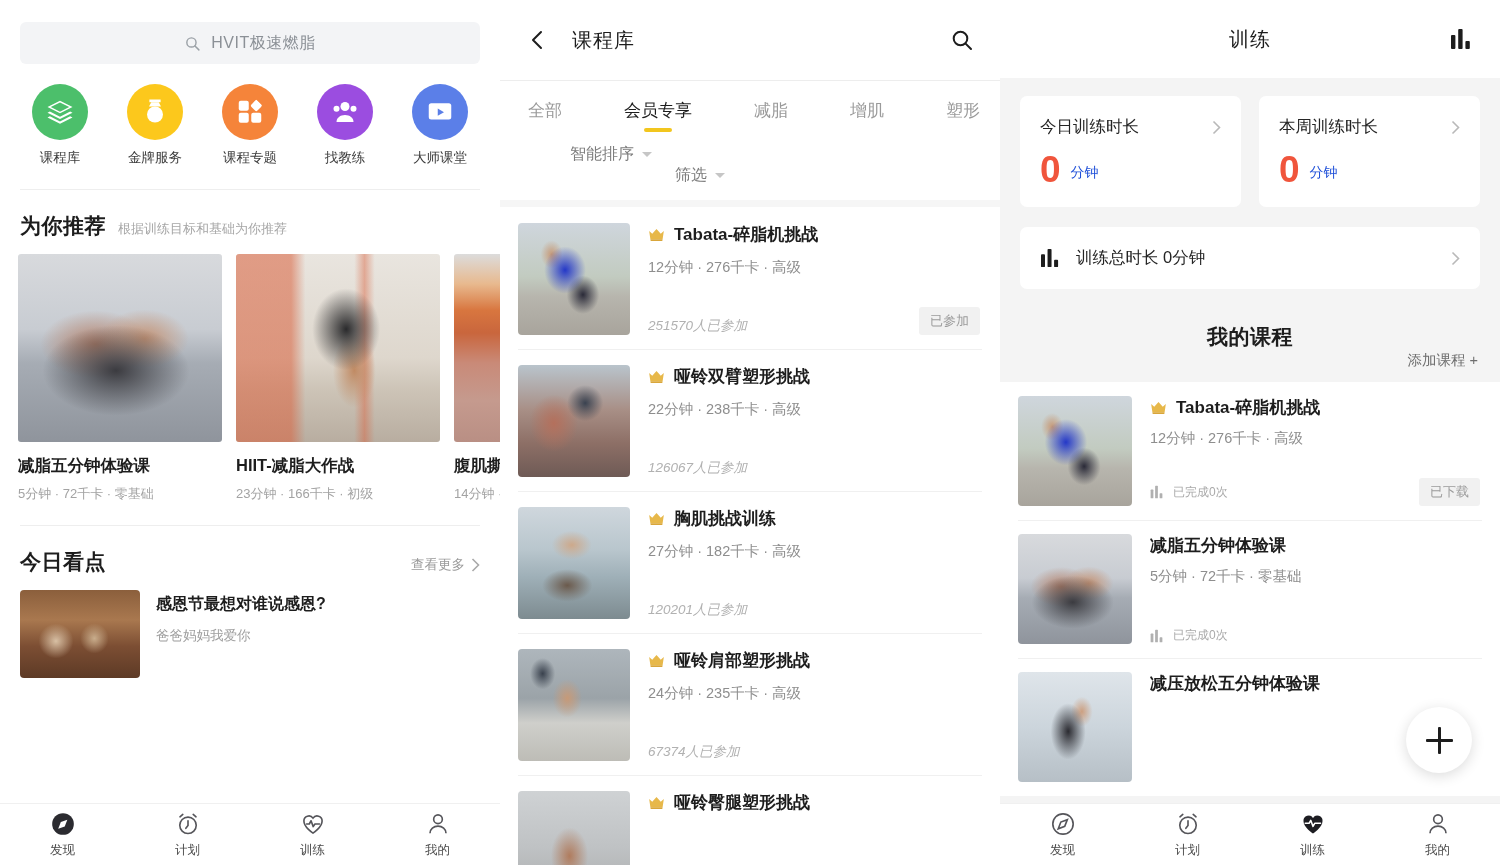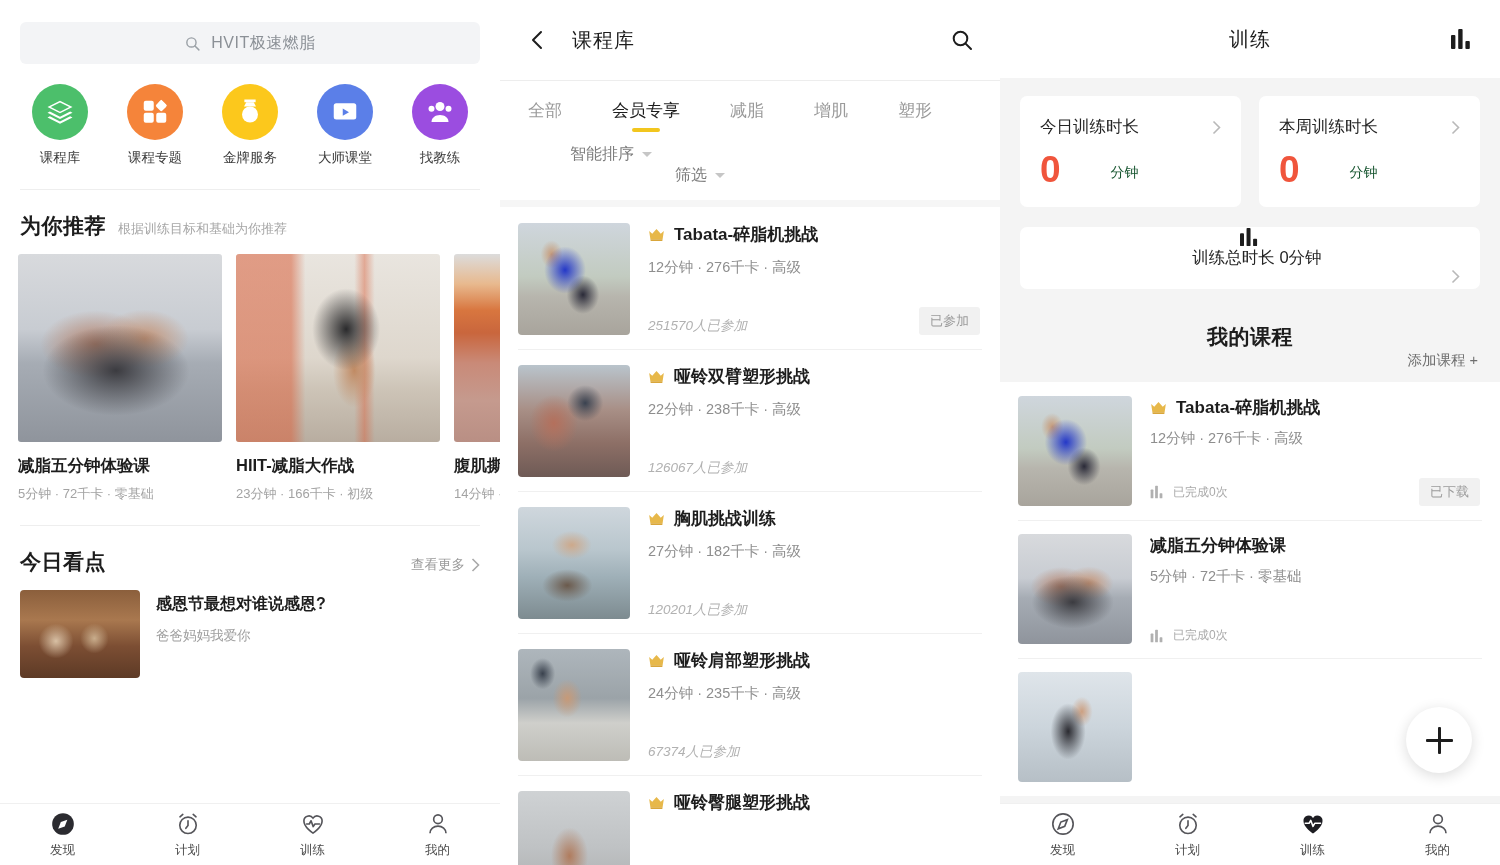--- a/index.html
+++ b/index.html
@@ -51,21 +51,21 @@
   .news-title { font-size: 16px; font-weight: bold; color: #1d1d1d; margin-top: 4px; }
   .news-sub { font-size: 13.5px; color: #9f9f9f; margin-top: 12px; }
 
   
   .mid-header { height: 80px; display: flex; align-items: center; padding: 0 26px; background: #fff; }
   .mid-back { width: 24px; height: 24px; color: #1d1d1d; }
   .mid-title { font-size: 20px; color: #1d1d1d; margin-left: 22px; letter-spacing: 1px; }
   .mid-search { margin-left: auto; width: 24px; height: 24px; color: #1d1d1d; }
   .mid-sep { height: 1px; background: #ededed; }
 
-  .tabs { display: flex; align-items: flex-end; padding: 18px 28px 0 28px; gap: 4px; }
+  .tabs { display: flex; align-items: flex-end; padding: 18px 28px 0 28px; gap: 16px; }
   .tab { font-size: 17px; color: #9a9a9a; position: relative; padding-bottom: 12px; white-space: nowrap; }
   .tab + .tab { margin-left: 46px; }
   .tab.active { color: #1d1d1d; font-weight: 500; }
   .tab .bar {
     position: absolute; left: 50%; transform: translateX(-50%); bottom: 2px;
     width: 28px; height: 4px; border-radius: 2px; background: #f2c61e;
   }
   .filters { display: flex; padding: 10px 0 0 0; flex-direction: column; }
   .filter { display: flex; align-items: center; gap: 8px; font-size: 16px; color: #7d7d7d; }
   .filter .caret { border-left: 5px solid transparent; border-right: 5px solid transparent; border-top: 5px solid #c6c6c6; }
@@ -91,23 +91,23 @@
   .r-header { height: 78px; background: #fff; display: flex; align-items: center; justify-content: center; position: relative; }
   .r-title { font-size: 20px; color: #1d1d1d; letter-spacing: 1px; }
   .r-chart-icon { position: absolute; right: 26px; top: 50%; transform: translateY(-50%); }
   .stat-row { display: flex; gap: 18px; padding: 18px 20px 0 20px; }
   .stat-card { flex: 1; background: #fff; border-radius: 7px; padding: 20px 20px 22px 20px; }
   .stat-top { display: flex; align-items: center; }
   .stat-label { font-size: 16.5px; color: #242424; }
   .stat-arrow { margin-left: auto; color: #b9b9b9; }
   .stat-val { display: flex; align-items: flex-end; gap: 10px; margin-top: 16px; }
   .stat-num { font-size: 37px; font-weight: bold; line-height: .85; }
-  .stat-unit { font-size: 14px; color: #14532d; padding-bottom: 3px; margin-left: 40px; }
-
-  .total-card { margin: 20px 20px 0 20px; background: #fff; border-radius: 7px; height: 62px; display: flex; align-items: center; padding: 0 20px; flex-direction: column; }
+  .stat-unit { font-size: 14px; color: #1d4ed8; padding-bottom: 3px; }
+
+  .total-card { margin: 20px 20px 0 20px; background: #fff; border-radius: 7px; height: 62px; display: flex; align-items: center; padding: 0 20px; }
   .total-txt { font-size: 16.5px; color: #242424; margin-left: 14px; }
   .total-arrow { margin-left: auto; color: #b9b9b9; }
 
   .mine-head { display: flex; align-items: center; padding: 34px 22px 12px 22px; flex-direction: column; }
   .mine-title { font-size: 21px; font-weight: bold; color: #1d1d1d; letter-spacing: .5px; }
   .mine-add { margin-left: auto; font-size: 14.5px; color: #6e6e6e; }
 
   .mine-list { background: #fff; }
   .mine-item { display: flex; padding: 14px 20px 14px 18px; gap: 18px; position: relative; }
   .mine-item + .mine-item::before {
@@ -223,62 +223,62 @@
     <div class="quick-row">
       <div class="quick">
         <div class="bubble" style="background:#4CBF6B">
           <svg viewBox="0 0 24 24" fill="currentColor" style="fill:#fff">
               <path d="M12 3 2 8l10 5 10-5-10-5zm0 8.8L4.6 8 12 4.4 19.4 8 12 11.8z"></path>
               <path d="M2 12.6 12 17.6l10-5-1.9-.95L12 15.7 3.9 11.65 2 12.6z"></path>
               <path d="M2 16.4 12 21.4l10-5-1.9-.95L12 19.5 3.9 15.45 2 16.4z"></path>
             </svg>
         </div>
         <span class="lbl">课程库</span>
+      </div>
+      <div class="quick">
+        <div class="bubble" style="background:#FCC81C">
+          <svg viewBox="0 0 24 24" style="fill:#fff">
+              <path d="M7.5 2h9v2.2h-9z"></path>
+              <circle cx="12" cy="14" r="6.4"></circle>
+              <path d="M9 4.2h6l1.8 3.4H7.2z"></path>
+            </svg>
+        </div>
+        <span class="lbl">金牌服务</span>
       </div>
       <div class="quick">
         <div class="bubble" style="background:#F5843A">
           <svg viewBox="0 0 24 24" style="fill:#fff">
               <rect x="3" y="12.5" width="8" height="8" rx="1.6"></rect>
               <rect x="13" y="12.5" width="8" height="8" rx="1.6"></rect>
               <rect x="3" y="3" width="8" height="8" rx="1.6"></rect>
               <path d="M17 2.2l2.2 2.2 2.2-2.2-2.2 2.2 2.2 2.2-2.2 2.2-2.2-2.2-2.2 2.2 2.2-2.2-2.2-2.2z"></path>
               <rect x="13.6" y="3.6" width="6.8" height="6.8" rx="1.4" transform="rotate(45 17 7)"></rect>
             </svg>
         </div>
         <span class="lbl">课程专题</span>
       </div>
       <div class="quick">
-        <div class="bubble" style="background:#FCC81C">
-          <svg viewBox="0 0 24 24" style="fill:#fff">
-              <path d="M7.5 2h9v2.2h-9z"></path>
-              <circle cx="12" cy="14" r="6.4"></circle>
-              <path d="M9 4.2h6l1.8 3.4H7.2z"></path>
-            </svg>
-        </div>
-        <span class="lbl">金牌服务</span>
-      </div>
-      <div class="quick">
-        <div class="bubble" style="background:#5B7FE8">
-          <svg viewBox="0 0 24 24" style="fill:#fff">
-              <rect x="3" y="5" width="18" height="13" rx="2"></rect>
-              <path d="M10.2 9.2l5 2.9-5 2.9z" style="fill:#5B7FE8"></path>
-            </svg>
-        </div>
-        <span class="lbl">大师课堂</span>
-      </div>
-      <div class="quick">
         <div class="bubble" style="background:#9B4DE0">
           <svg viewBox="0 0 24 24" style="fill:#fff">
               <circle cx="12" cy="7.6" r="3.6"></circle>
               <path d="M5.2 20c0-3.4 3-5.6 6.8-5.6S18.8 16.6 18.8 20z"></path>
               <circle cx="5.2" cy="9.4" r="2.4"></circle>
               <circle cx="18.8" cy="9.4" r="2.4"></circle>
             </svg>
         </div>
         <span class="lbl">找教练</span>
+      </div>
+      <div class="quick">
+        <div class="bubble" style="background:#5B7FE8">
+          <svg viewBox="0 0 24 24" style="fill:#fff">
+              <rect x="3" y="5" width="18" height="13" rx="2"></rect>
+              <path d="M10.2 9.2l5 2.9-5 2.9z" style="fill:#5B7FE8"></path>
+            </svg>
+        </div>
+        <span class="lbl">大师课堂</span>
       </div>
     </div>
 
     <div class="divider"></div>
 
     <div class="sec-head">
       <span class="sec-title">为你推荐</span>
       <span class="sec-sub">根据训练目标和基础为你推荐</span>
     </div>
 
@@ -589,20 +589,25 @@
             </svg>
             <span class="mine-done">已完成0次</span>
           </div>
         </div>
       </div>
 
       <div class="mine-item">
         <div class="mine-thumb">
             <span class="ph ph-yoga-stretch"></span>
           </div>
+        <div class="mine-body">
+          <div class="course-title-row">
+            <span class="mine-name">减压放松五分钟体验课</span>
+          </div>
+        </div>
       </div>
     </div>
 
     <div class="fab"></div>
 
     <div class="navbar">
       <div class="nav-item">
         <svg class="ico" viewBox="0 0 24 24" fill="none" stroke="#55555a" stroke-width="1.5">
             <circle cx="12" cy="12" r="9.4"></circle>
             <path d="M16 8l-2.4 6.2L7.6 16.4 10 10.2z" fill="none" stroke="#55555a"></path>

